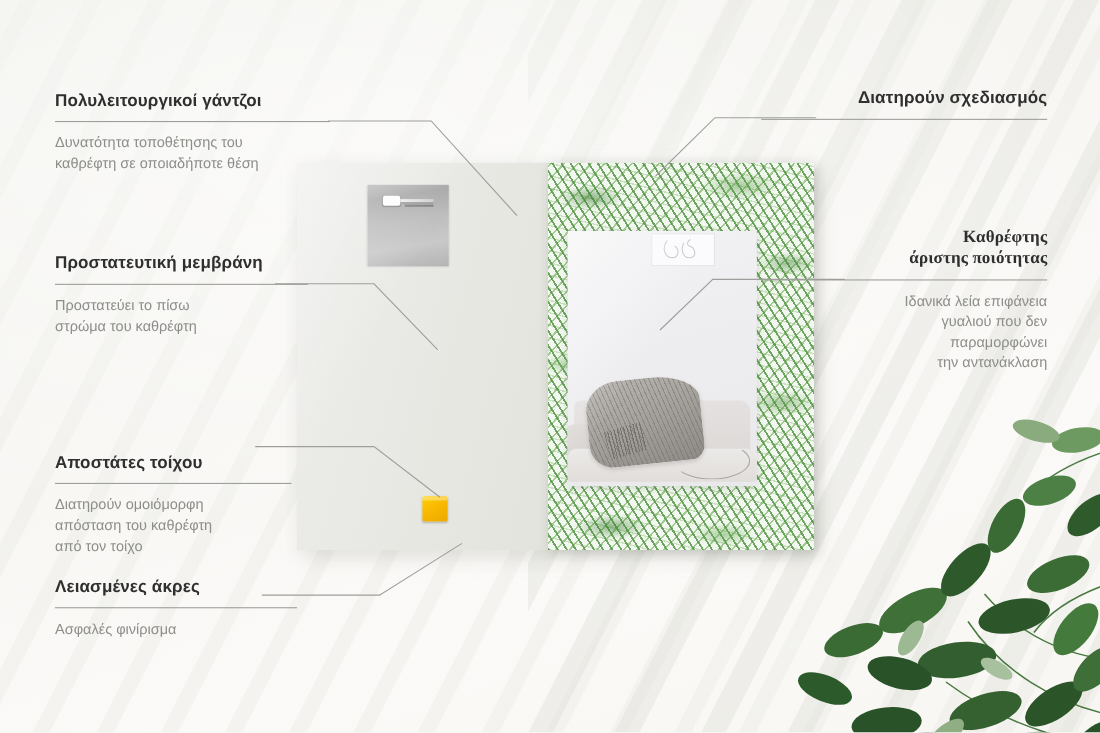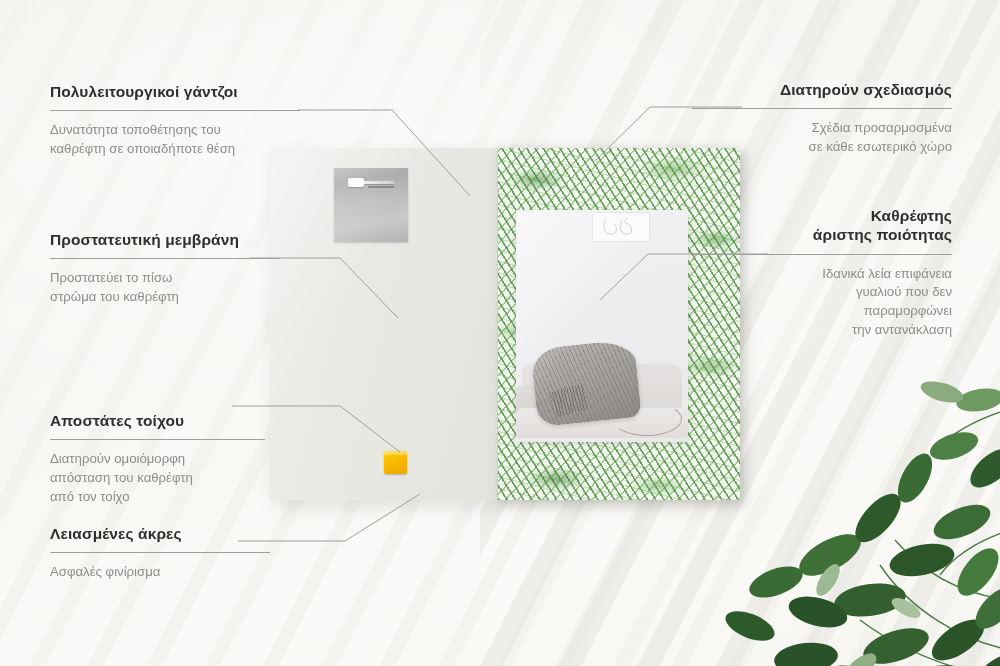--- a/index.html
+++ b/index.html
@@ -328,26 +328,24 @@
 
   <div class="callout left-callout" style="left:50px; top:524px; width:220px;">
     <div class="title">Λειασμένες άκρες</div>
     <div class="rule"></div>
     <div class="desc">Ασφαλές φινίρισμα</div>
   </div>
 
   <div class="callout right-callout" style="right:48px; top:80px; width:260px;">
     <div class="title">Διατηρούν σχεδιασμός</div>
     <div class="rule"></div>
-    <div class="desc">Σχέδια προσαρμοσμένα
-σε κάθε εσωτερικό χώρο</div>
   </div>
 
   <div class="callout right-callout" style="right:48px; top:206px; width:260px;">
-    <div class="title" style="white-space:pre-line;">Καθρέφτης
+    <div class="title" style="white-space:pre-line;font-family:Liberation Serif, serif;">Καθρέφτης
 άριστης ποιότητας</div>
     <div class="rule"></div>
     <div class="desc">Ιδανικά λεία επιφάνεια
 γυαλιού που δεν
 παραμορφώνει
 την αντανάκλαση</div>
   </div>
 
 </div>
 

